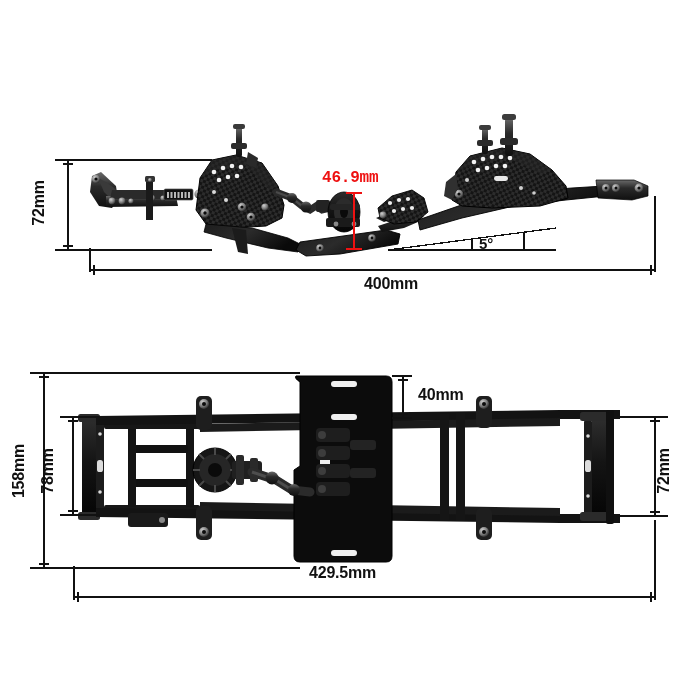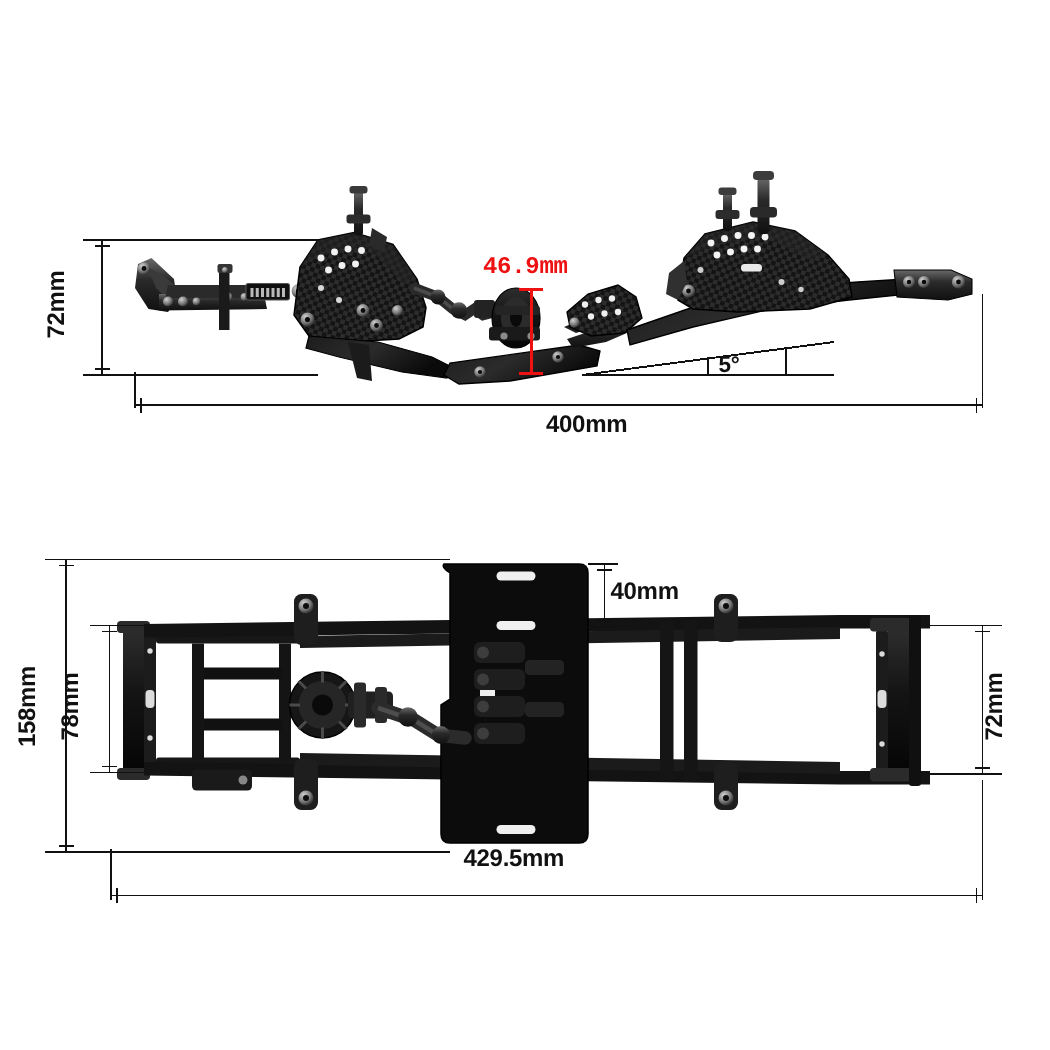--- a/index.html
+++ b/index.html
@@ -426,19 +426,19 @@
   <div class="dim-label red sz16" style="left:322px; top:170px;">46.9mm</div>
 
   <div class="dim-label sz15" style="left:479px; top:236px;">5°</div>
 
   <div class="dim-label sz16" style="left:332px; top:276px;margin-left:32px;">400mm</div>
 
   <div class="dim-label vert sz16" style="left:-8px; top:463px; transform:rotate(-90deg);">158mm</div>
 
   <div class="dim-label vert sz16" style="left:25px; top:463px; transform:rotate(-90deg);">78mm</div>
 
-  <div class="dim-label sz16" style="left:407px; top:387px;">40mm</div>
+  <div class="dim-label sz16" style="left:418px; top:387px;">40mm</div>
 
   <div class="dim-label vert sz16" style="left:641px; top:463px; transform:rotate(-90deg);">72mm</div>
 
   <div class="dim-label sz16" style="left:309px; top:565px;">429.5mm</div>
 
 </div>
 
 </body></html>

